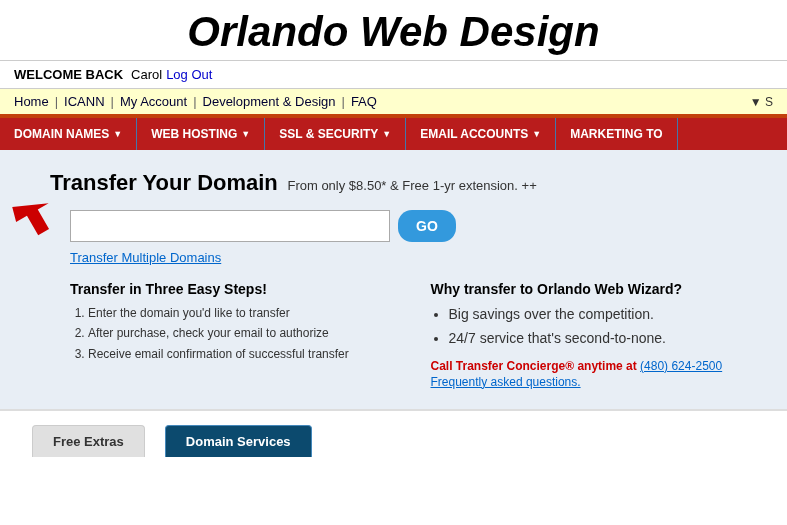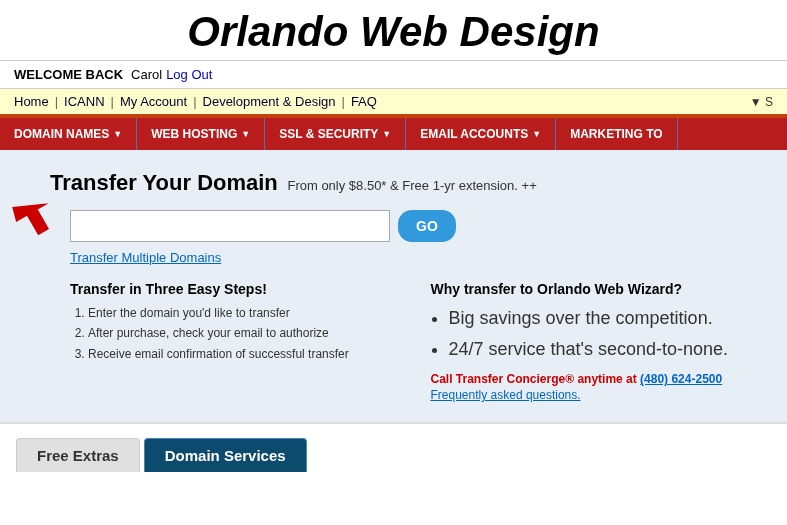--- a/index.html
+++ b/index.html
@@ -202,39 +202,39 @@
       line-height: 1.7;
     }
     .info-col-right h3 {
       font-size: 14px;
       font-weight: bold;
       color: #000;
       margin-bottom: 6px;
     }
     .info-col-right ul {
       padding-left: 18px;
-      font-size: 18px;
+      font-size: 14px;
       color: #333;
       line-height: 1.7;
       margin-bottom: 8px;
       margin-top: 6px;
     }
     .call-transfer {
       font-size: 12px;
       color: #cc0000;
       font-weight: bold;
     }
     .call-transfer a {
       color: #cc0000;
       text-decoration: none;
     }
     .phone-link {
       color: #0066cc !important;
       text-decoration: underline !important;
-      font-weight: bold;
+      font-weight: normal;
       margin-top: 8px;
     }
     .faq-link {
       color: #0066cc;
       text-decoration: underline;
       font-size: 12px;
       cursor: pointer;
       display: block;
       margin-top: 2px;
     }
@@ -243,27 +243,28 @@
     .bottom-tabs-area {
       background: #fff;
       padding: 14px 16px 0 16px;
       border-top: 2px solid #ddd;
       display: flex;
       gap: 0;
       align-items: flex-end;
     }
     .tab {
       padding: 8px 20px;
-      font-size: 15px;
+      font-size: 13px;
       font-weight: bold;
       cursor: pointer;
       border: 1px solid #ccc;
       border-bottom: none;
       border-radius: 4px 4px 0 0;
       margin-right: 4px;
+      margin-left: 16px;
     }
     .tab-inactive {
       background: #e0e0e0;
       color: #333;
     }
     .tab-active {
       background: #0c4a6e;
       color: #fff;
       border-color: #4488bb;
     }

